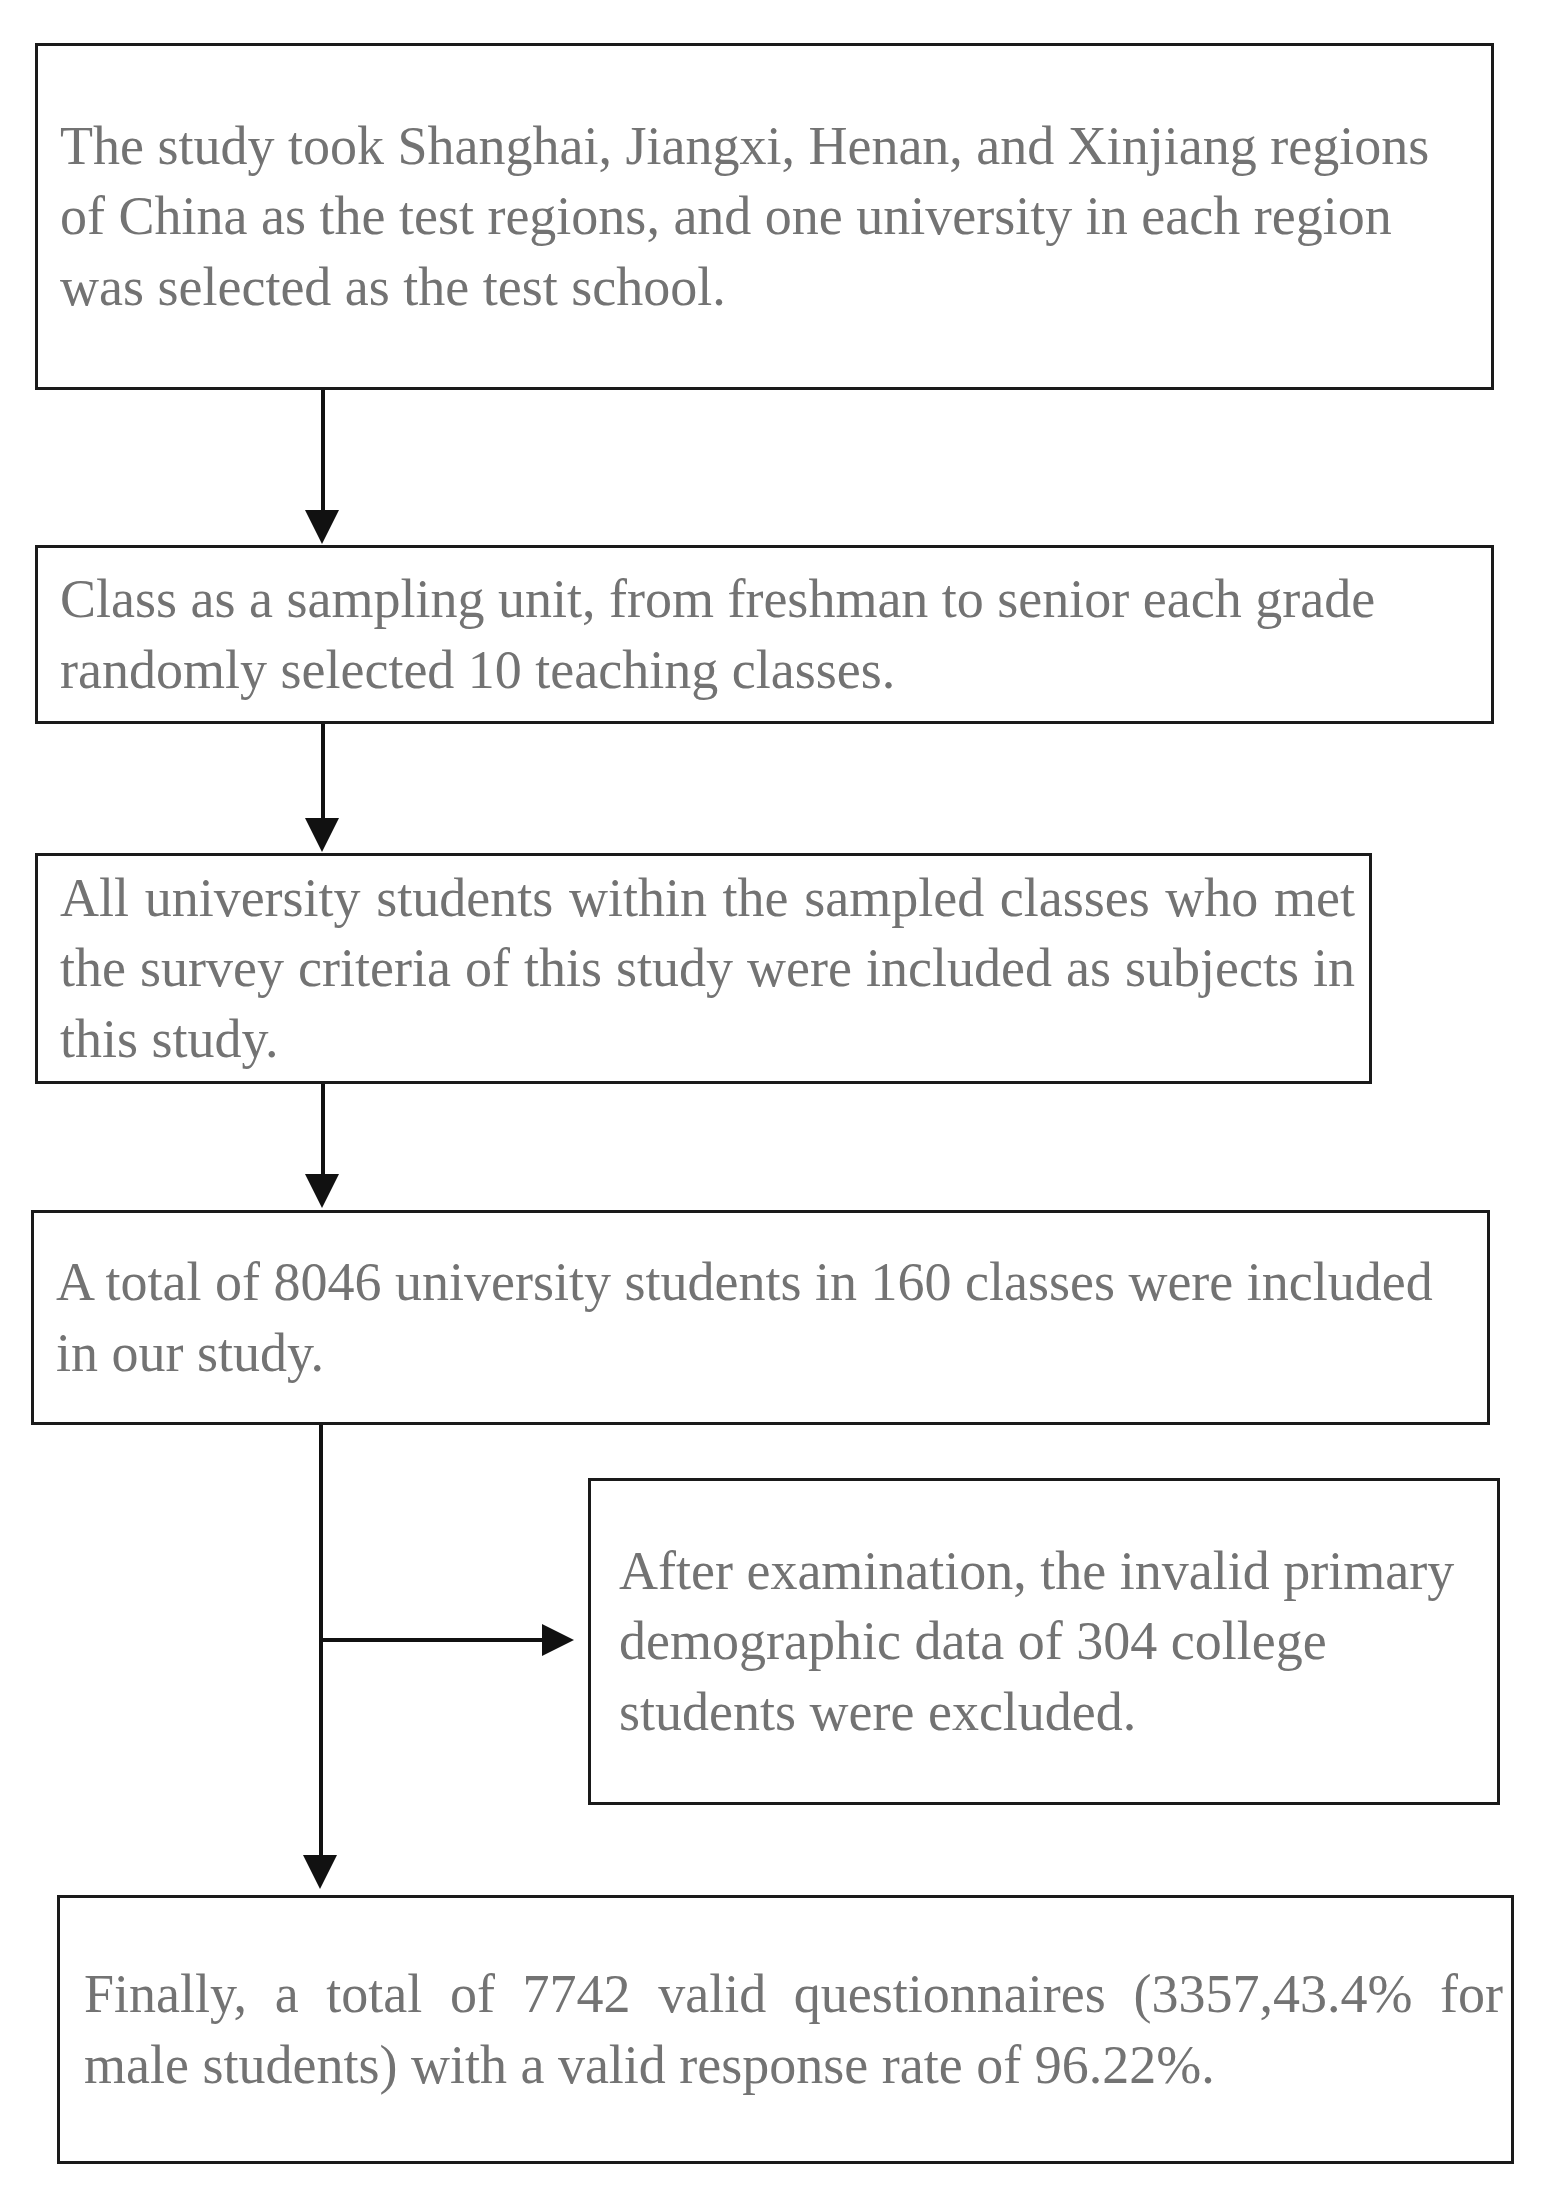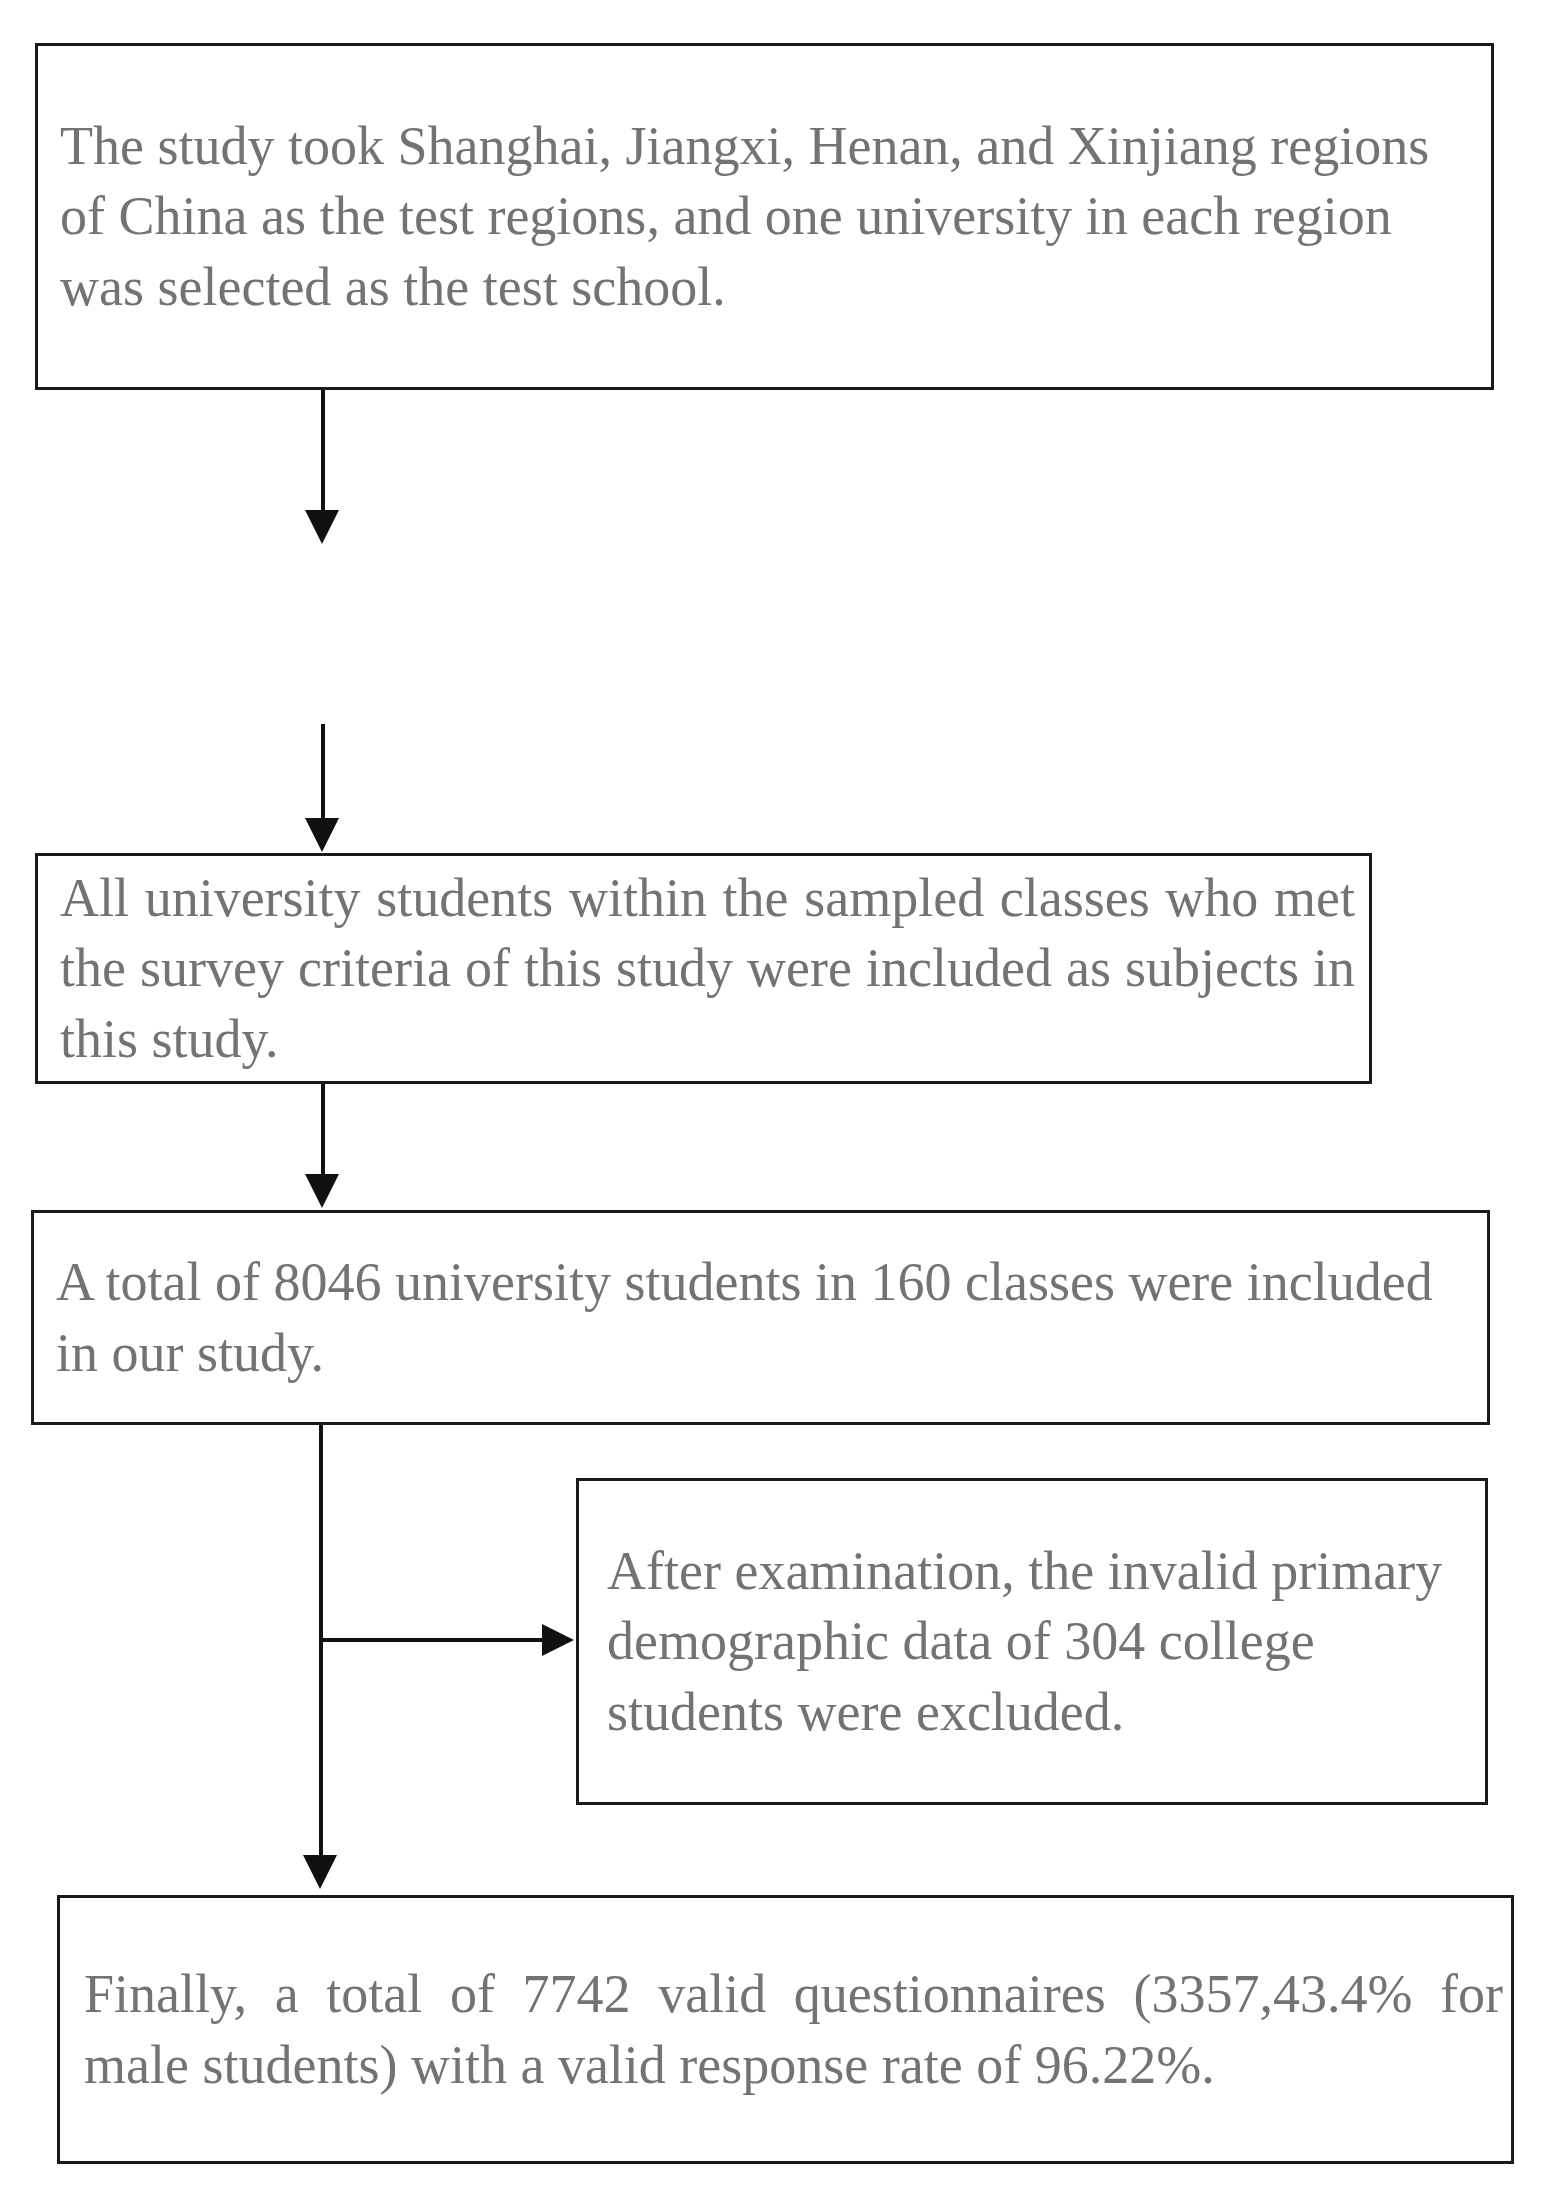--- a/index.html
+++ b/index.html
@@ -40,21 +40,21 @@
   }
   .align-left .flow-text {
     text-align: left;
   }
 
   
   #box-regions      { left: 35px;  top: 43px;   width: 1459px; height: 347px; }
   #box-sampling     { left: 35px;  top: 545px;  width: 1459px; height: 179px; }
   #box-eligibility  { left: 35px;  top: 853px;  width: 1337px; height: 231px; }
   #box-total        { left: 31px;  top: 1210px; width: 1459px; height: 215px; }
-  #box-excluded     { left: 576px; top: 1478px; width: 912px;  height: 327px; }
+  #box-excluded     { left: 588px; top: 1478px; width: 912px;  height: 327px; }
   #box-final        { left: 57px;  top: 1895px; width: 1457px; height: 269px; }
 
   #box-excluded .flow-text { padding: 0 16px 0 28px; }
   #box-final .flow-text    { padding: 0 8px 0 24px; }
 
   
   .conn-line {
     position: absolute;
     background: #111111;
   }
@@ -99,20 +99,23 @@
 
 <div id="canvas">
 
   <div class="flow-box align-left" id="box-regions">
     <div class="flow-text">The study took Shanghai, Jiangxi, Henan, and Xinjiang regions of China as the test regions, and one university in each region was selected as the test school.</div>
   </div>
 
   <div class="conn-line v-line" id="conn1-line"></div>
   <div class="arrow-head-down" id="conn1-head"></div>
 
+  <div class="flow-box align-left" id="box-sampling">
+    <div class="flow-text">Class as a sampling unit, from freshman to senior each grade randomly selected 10 teaching classes.</div>
+  </div>
 
   <div class="conn-line v-line" id="conn2-line"></div>
   <div class="arrow-head-down" id="conn2-head"></div>
 
   <div class="flow-box justify" id="box-eligibility">
     <div class="flow-text">All university students within the sampled classes who met the survey criteria of this study were included as subjects in this study.</div>
   </div>
 
   <div class="conn-line v-line" id="conn3-line"></div>
   <div class="arrow-head-down" id="conn3-head"></div>

